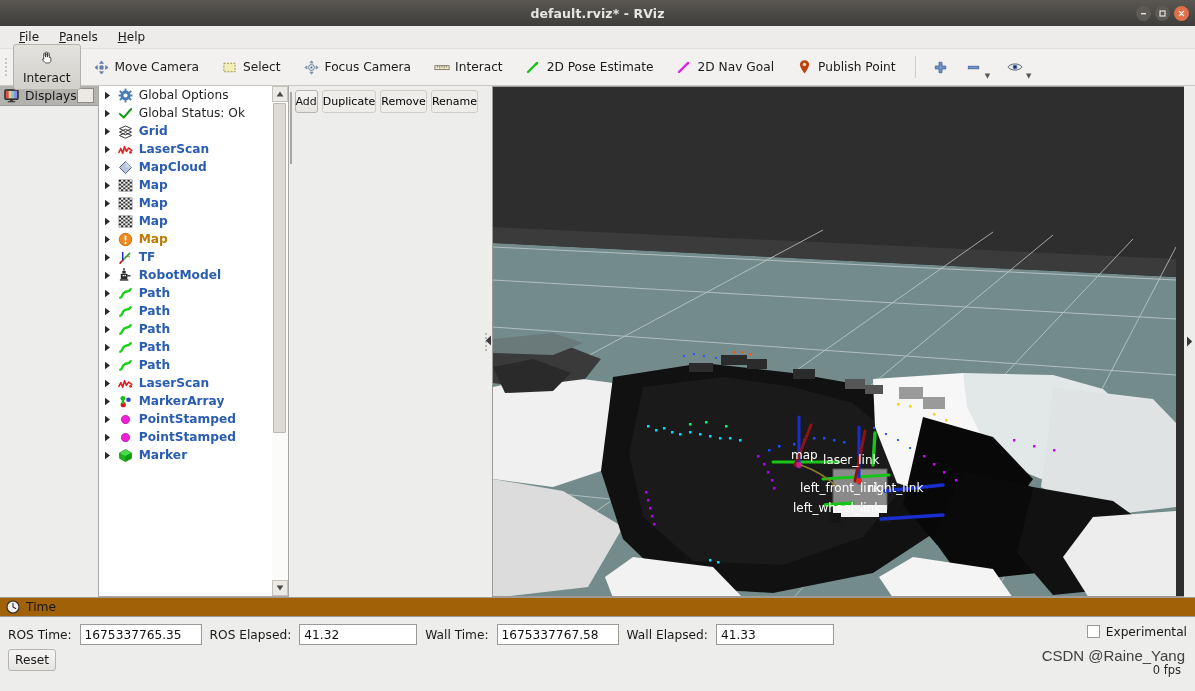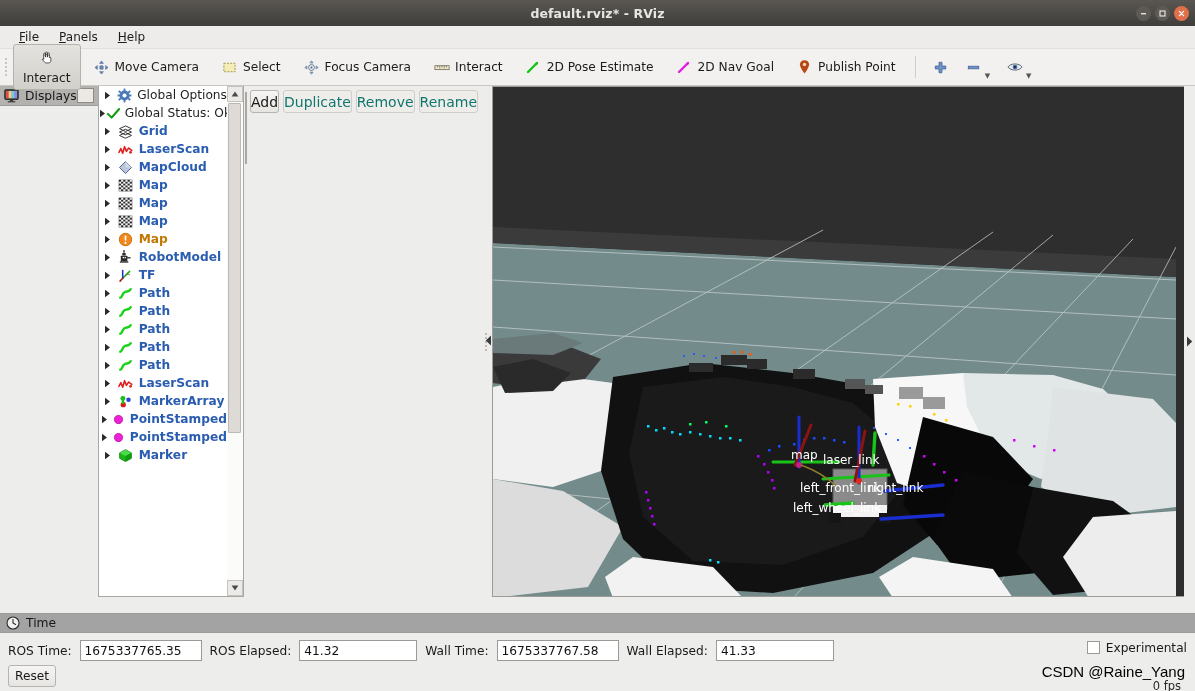--- a/index.html
+++ b/index.html
@@ -161,23 +161,23 @@
   }
   .btnrow {
     height: 30px; display: flex; align-items: center; gap: 4px;
     padding: 4px 2px 3px 2px;
   }
   .btn {
     flex: 1; height: 23px;
     background: linear-gradient(to bottom,#f6f5f3,#e7e5e1);
     border: 1px solid #b6b4b0; border-radius: 3px;
     display: flex; align-items: center; justify-content: center;
-    font-size: 14px; color: #181818;
-  }
-  .btn.disabled { color: #0f766e; background: #efedea; border-color: #cfcdc9; }
+    font-size: 11px; color: #181818;
+  }
+  .btn.disabled { color: #000000; background: #efedea; border-color: #cfcdc9; }
 
   
   .splitter {
     width: 12px; background: #ededeb;
     display: flex; align-items: center; justify-content: center;
     position: relative;
   }
   .splitter .dots { position: absolute; top: 247px; display:flex; flex-direction:column; gap:2px;}
   .splitter .dots i { width:2px;height:2px;background:#bdbbb7;display:block;}
   .splitter .arrow { position: relative; left: 2px; }
@@ -190,22 +190,22 @@
     border-right: none;
   }
   .rightarrow {
     width: 11px; background: #ededeb;
     display: flex; align-items: center; justify-content: center;
   }
 
   
   .timepanel { width: 100%; background:#ededeb; }
   .time-title {
-    height: 20px; background: #a3a3a3; display: flex; align-items: center;
-    padding: 0 6px; border-top: 1px solid #9e9c98; border-bottom: 1px solid #9e9c98; margin-top: 16px;
+    height: 20px; background: #a16207; display: flex; align-items: center;
+    padding: 0 6px; border-top: 1px solid #9e9c98; border-bottom: 1px solid #9e9c98;
   }
   .time-title .ptitle-ico { width:14px;height:14px;margin-right:6px;display:flex;align-items:center;}
   .time-row {
     display: flex; align-items: center; padding: 7px 8px 0 8px; gap: 8px;
     position: relative;
   }
   .tfield-label { font-size: 12.2px; color: #1a1a1a; white-space: nowrap; }
   .tinput {
     background: #fff; border: 1px solid #9c9a96;
     height: 21px; display: flex; align-items: center;
@@ -215,21 +215,21 @@
   .w-mid  { width: 118px; }
   .exp-wrap {
     position: absolute; right: 8px; top: 8px;
     display: flex; gap: 6px;
   }
   .exp-box {
     width: 13px; height: 13px; background: #fff; border: 1px solid #9b9995;
   }
   .watermark {
     position: absolute; right: 10px; top: 30px;
-    color: #000000; font-size: 15px;
+    color: #404040; font-size: 15px;
     font-family: "Liberation Sans", sans-serif;
   }
   .fps {
     position: absolute; right: 14px; top: 46px;
     color: #2a2a2a; font-size: 11.5px;
   }
   .reset-row { padding: 4px 8px 0 8px; }
   .reset-btn {
     width: 48px; height: 22px;
     background: linear-gradient(to bottom,#f6f5f3,#e7e5e1);
@@ -675,60 +675,60 @@
             </span>
           </div>
           <div class="trow">
             <span class="twist">
               <svg width="7" height="9" viewBox="0 0 7 9">
                 <path d="M1 0.8 L6 4.5 L1 8.2 Z" fill="#2b2b2b"></path>
               </svg>
             </span>
             <span class="ticon">
               <svg width="15" height="15" viewBox="0 0 16 16">
+                <g stroke-width="1.6" stroke-linecap="round" fill="none">
+                  <path d="M5 11 L12.4 3.6" stroke="#19a819"></path>
+                  <path d="M5 11 L5 2.6" stroke="#1a2ecf"></path>
+                  <path d="M5 11 L2.2 14" stroke="#b01010"></path>
+                </g>
+                <path d="M8 7.2 Q11 5.4 12.8 7.6" stroke="#6a6a1a" stroke-width="0.9" fill="none"></path>
+              </svg>
+            </span>
+            <span class="tlabel link">TF</span>
+            <span class="tcheck-cell">
+              <span class="cbx">
+                <svg width="11" height="11" viewBox="0 0 11 11">
+                  <path d="M1.6 5.6 L4.2 8.4 L9.4 2.2" stroke="#2a5db0" stroke-width="1.8" fill="none" stroke-linecap="round" stroke-linejoin="round"></path>
+                </svg>
+              </span>
+            </span>
+          </div>
+          <div class="trow">
+            <span class="twist">
+              <svg width="7" height="9" viewBox="0 0 7 9">
+                <path d="M1 0.8 L6 4.5 L1 8.2 Z" fill="#2b2b2b"></path>
+              </svg>
+            </span>
+            <span class="ticon">
+              <svg width="15" height="15" viewBox="0 0 16 16">
                 <g fill="#2b2b2b">
                   <rect x="3" y="6" width="7" height="6" rx="0.6"></rect>
                   <rect x="4.6" y="3.2" width="3.6" height="2.6" rx="0.6"></rect>
                   <rect x="9.8" y="7.6" width="3.6" height="1.4"></rect>
                   <rect x="2" y="12" width="9" height="1.5"></rect>
                 </g>
                 <path d="M6.4 3.2 L6.4 1.4" stroke="#2b2b2b" stroke-width="1"></path>
                 <circle cx="6.4" cy="1" r="0.9" fill="#2b2b2b"></circle>
                 <g fill="#fff">
                   <rect x="5" y="7.4" width="1.4" height="1.4"></rect>
                   <rect x="7" y="7.4" width="1.4" height="1.4"></rect>
                 </g>
               </svg>
             </span>
             <span class="tlabel link">RobotModel</span>
-            <span class="tcheck-cell">
-              <span class="cbx">
-                <svg width="11" height="11" viewBox="0 0 11 11">
-                  <path d="M1.6 5.6 L4.2 8.4 L9.4 2.2" stroke="#2a5db0" stroke-width="1.8" fill="none" stroke-linecap="round" stroke-linejoin="round"></path>
-                </svg>
-              </span>
-            </span>
-          </div>
-          <div class="trow">
-            <span class="twist">
-              <svg width="7" height="9" viewBox="0 0 7 9">
-                <path d="M1 0.8 L6 4.5 L1 8.2 Z" fill="#2b2b2b"></path>
-              </svg>
-            </span>
-            <span class="ticon">
-              <svg width="15" height="15" viewBox="0 0 16 16">
-                <g stroke-width="1.6" stroke-linecap="round" fill="none">
-                  <path d="M5 11 L12.4 3.6" stroke="#19a819"></path>
-                  <path d="M5 11 L5 2.6" stroke="#1a2ecf"></path>
-                  <path d="M5 11 L2.2 14" stroke="#b01010"></path>
-                </g>
-                <path d="M8 7.2 Q11 5.4 12.8 7.6" stroke="#6a6a1a" stroke-width="0.9" fill="none"></path>
-              </svg>
-            </span>
-            <span class="tlabel link">TF</span>
             <span class="tcheck-cell">
               <span class="cbx">
                 <svg width="11" height="11" viewBox="0 0 11 11">
                   <path d="M1.6 5.6 L4.2 8.4 L9.4 2.2" stroke="#2a5db0" stroke-width="1.8" fill="none" stroke-linecap="round" stroke-linejoin="round"></path>
                 </svg>
               </span>
             </span>
           </div>
           <div class="trow">
             <span class="twist">

